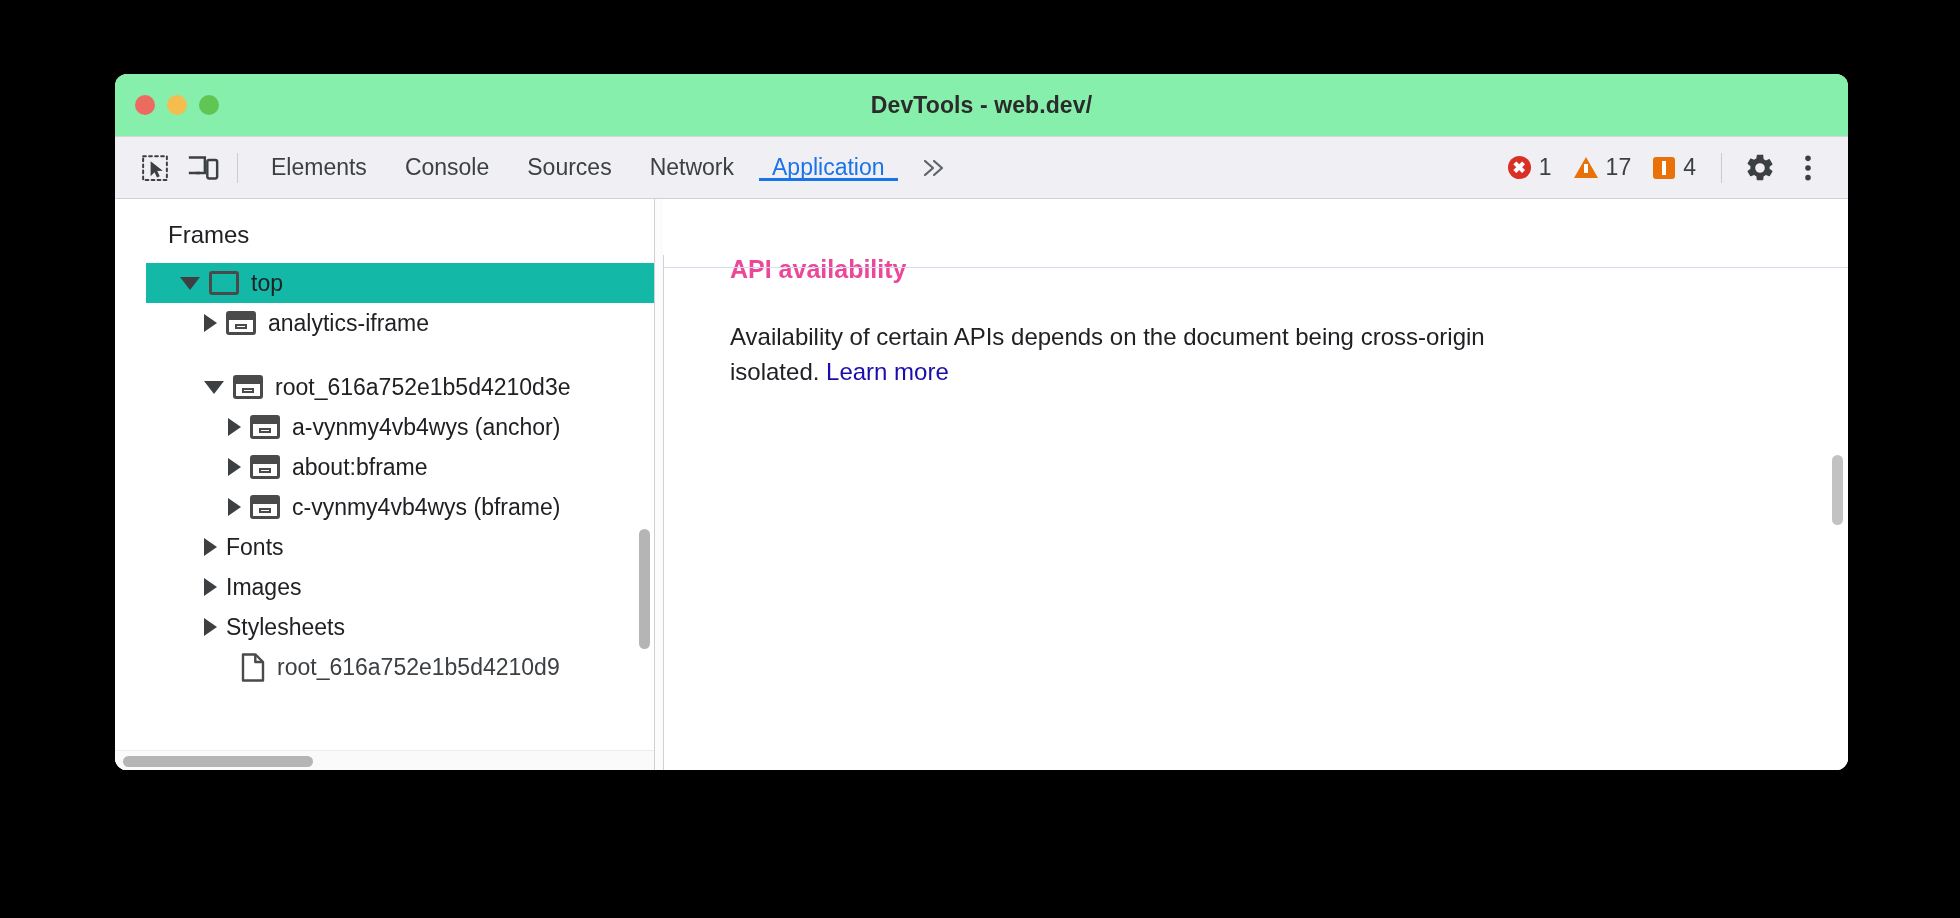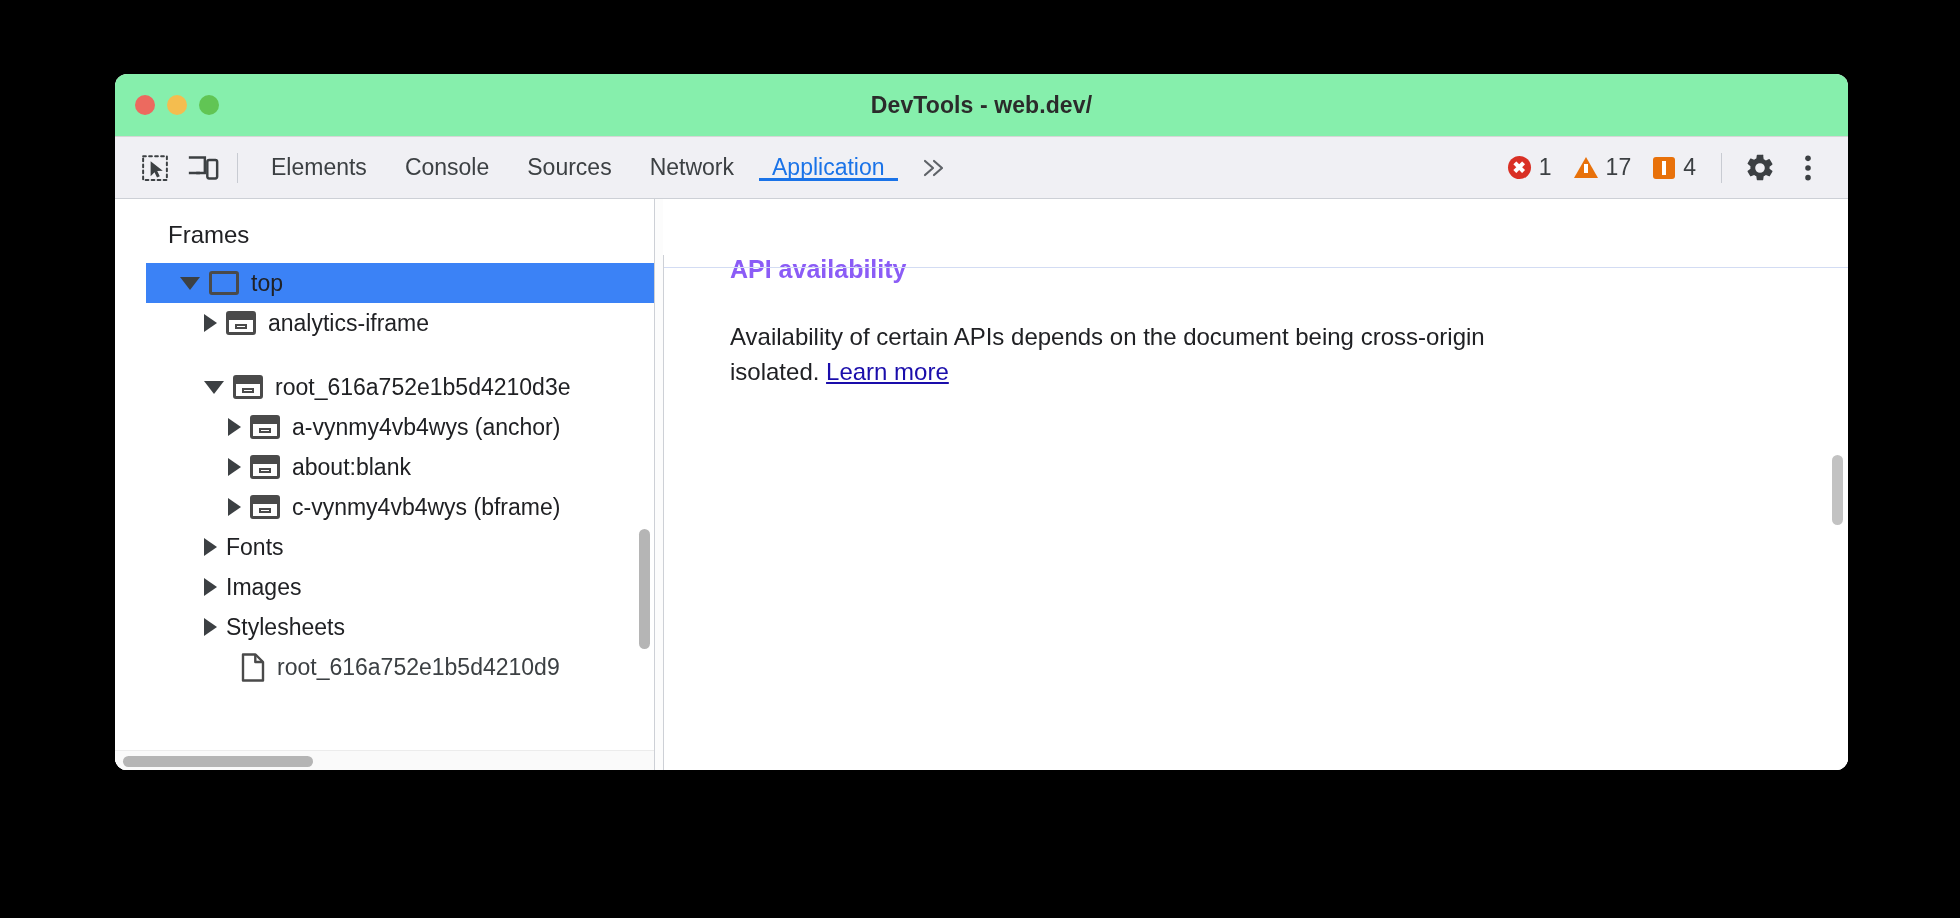--- a/index.html
+++ b/index.html
@@ -224,21 +224,21 @@
     color: #202124;
   }
   .tree-row {
     display: flex;
     align-items: center;
     height: 40px;
     white-space: nowrap;
     padding-right: 6px;
   }
   .tree-row.selected {
-    background: #3b82f6;
+    background: #14b8a6;
   }
   .twisty {
     width: 0;
     height: 0;
     flex: 0 0 auto;
     margin-right: 9px;
   }
   .twisty.closed {
     border-top: 9px solid transparent;
     border-bottom: 9px solid transparent;
@@ -333,33 +333,32 @@
     position: absolute;
     left: 0;
     right: 0;
     top: 12px;
     height: 1px;
     background: #d3dcf3;
   }
   .section-title {
     font-size: 25px;
     font-weight: bold;
-    color: #8b5cf6;
+    color: #ec4899;
     margin: 56px 0 0 56px;
   }
   .para {
     font-size: 24px;
     color: #202124;
     margin: 36px 0 0 56px;
     line-height: 1.45;
     max-width: 800px;
   }
   .link {
     color: #1a0dab;
-    text-decoration: underline;
     cursor: pointer;
   }
   .kv-table {
     margin-top: 30px;
     margin-left: 56px;
     border-collapse: collapse;
   }
   .kv-table td {
     font-size: 24px;
     vertical-align: top;
@@ -516,21 +515,21 @@
 
           <div class="tree-row" style="padding-left:82px;">
             <span class="twisty closed"></span>
             <span class="frame-icon sub"></span>
             <span class="tree-label">a-vynmy4vb4wys (anchor)</span>
           </div>
 
           <div class="tree-row" style="padding-left:82px;">
             <span class="twisty closed"></span>
             <span class="frame-icon sub"></span>
-            <span class="tree-label">about:blank</span>
+            <span class="tree-label">about:bframe</span>
           </div>
 
           <div class="tree-row" style="padding-left:82px;">
             <span class="twisty closed"></span>
             <span class="frame-icon sub"></span>
             <span class="tree-label">c-vynmy4vb4wys (bframe)</span>
           </div>
 
           <div class="tree-row" style="padding-left:58px;">
             <span class="twisty closed"></span>

